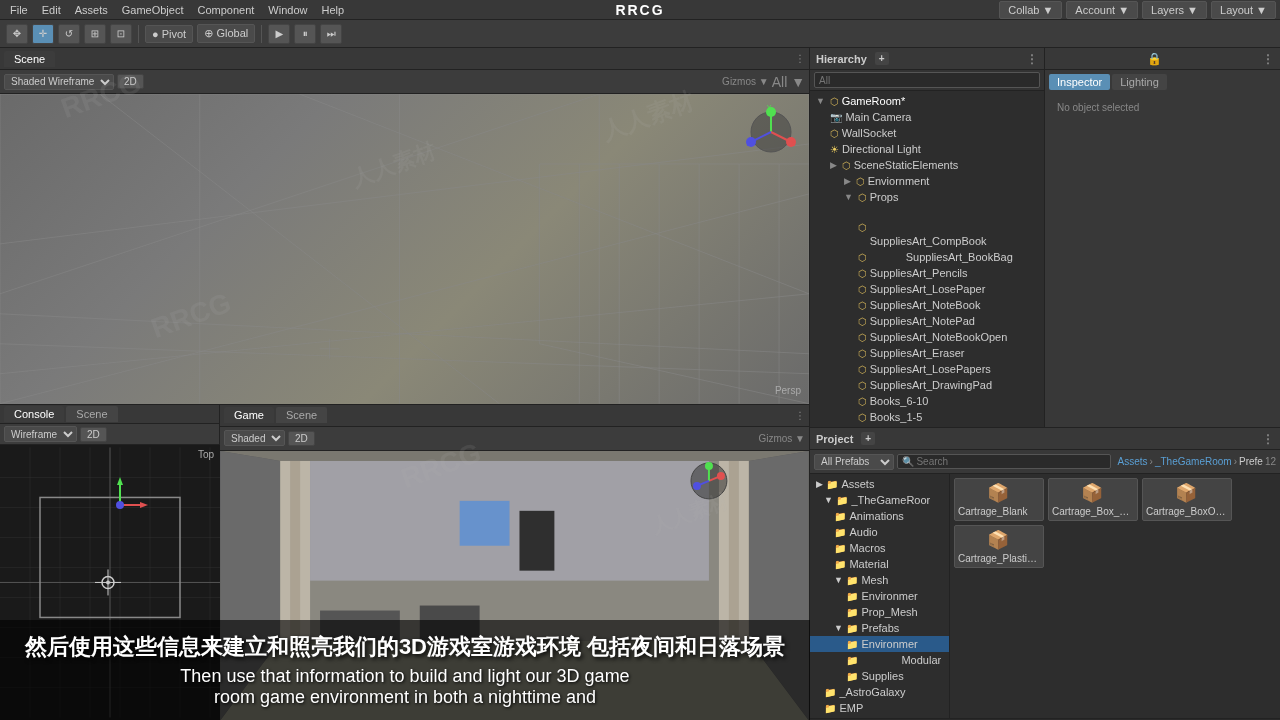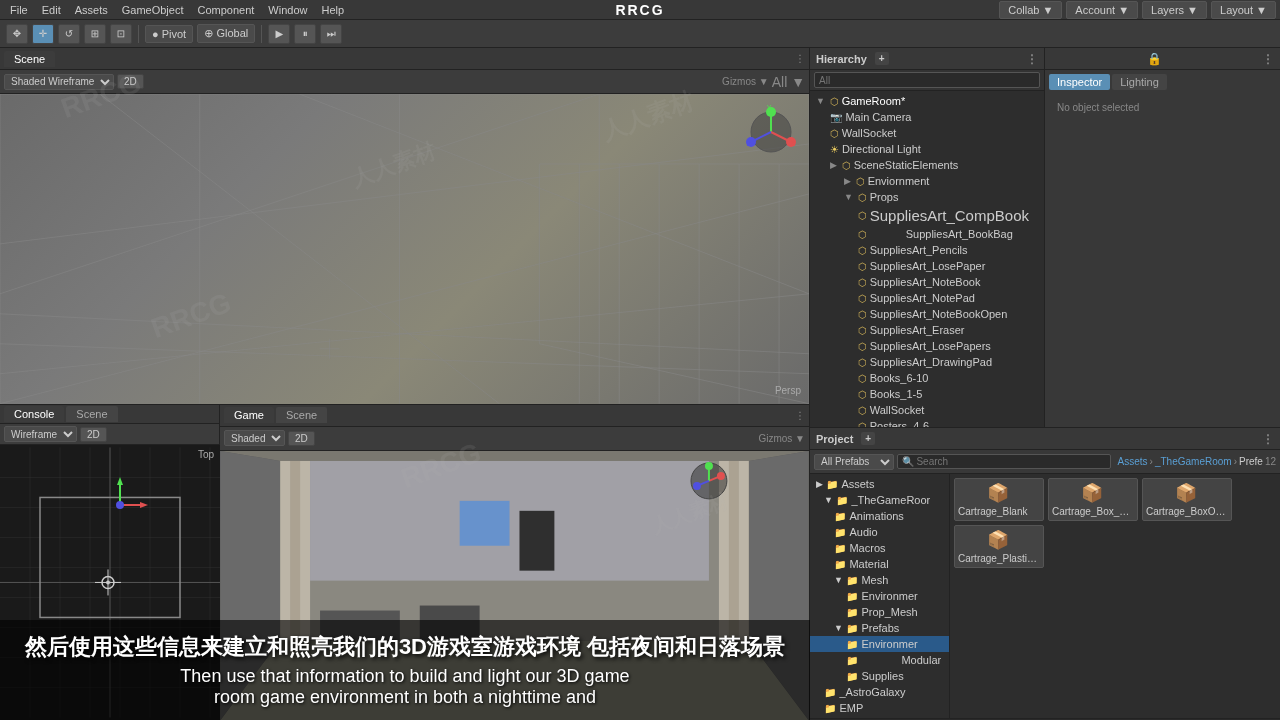--- a/index.html
+++ b/index.html
@@ -736,21 +736,21 @@
             <span class="tree-icon go">⬡</span>
             <span style="font-size:11px;">Enviornment</span>
           </div>
           <div class="tree-item" style="padding-left:34px;">
             <span class="tree-arrow">▼</span>
             <span class="tree-icon go">⬡</span>
             <span style="font-size:11px;">Props</span>
           </div>
           <div class="tree-item" style="padding-left:48px;">
             <span class="tree-icon go">⬡</span>
-            <span style="font-size:15px;">SuppliesArt_CompBook</span>
+            <span style="font-size:11px;margin-top:28px;">SuppliesArt_CompBook</span>
           </div>
           <div class="tree-item" style="padding-left:48px;">
             <span class="tree-icon go">⬡</span>
             <span style="font-size:11px;margin-left:36px;">SuppliesArt_BookBag</span>
           </div>
           <div class="tree-item" style="padding-left:48px;">
             <span class="tree-icon go">⬡</span>
             <span style="font-size:11px;">SuppliesArt_Pencils</span>
           </div>
           <div class="tree-item" style="padding-left:48px;">

